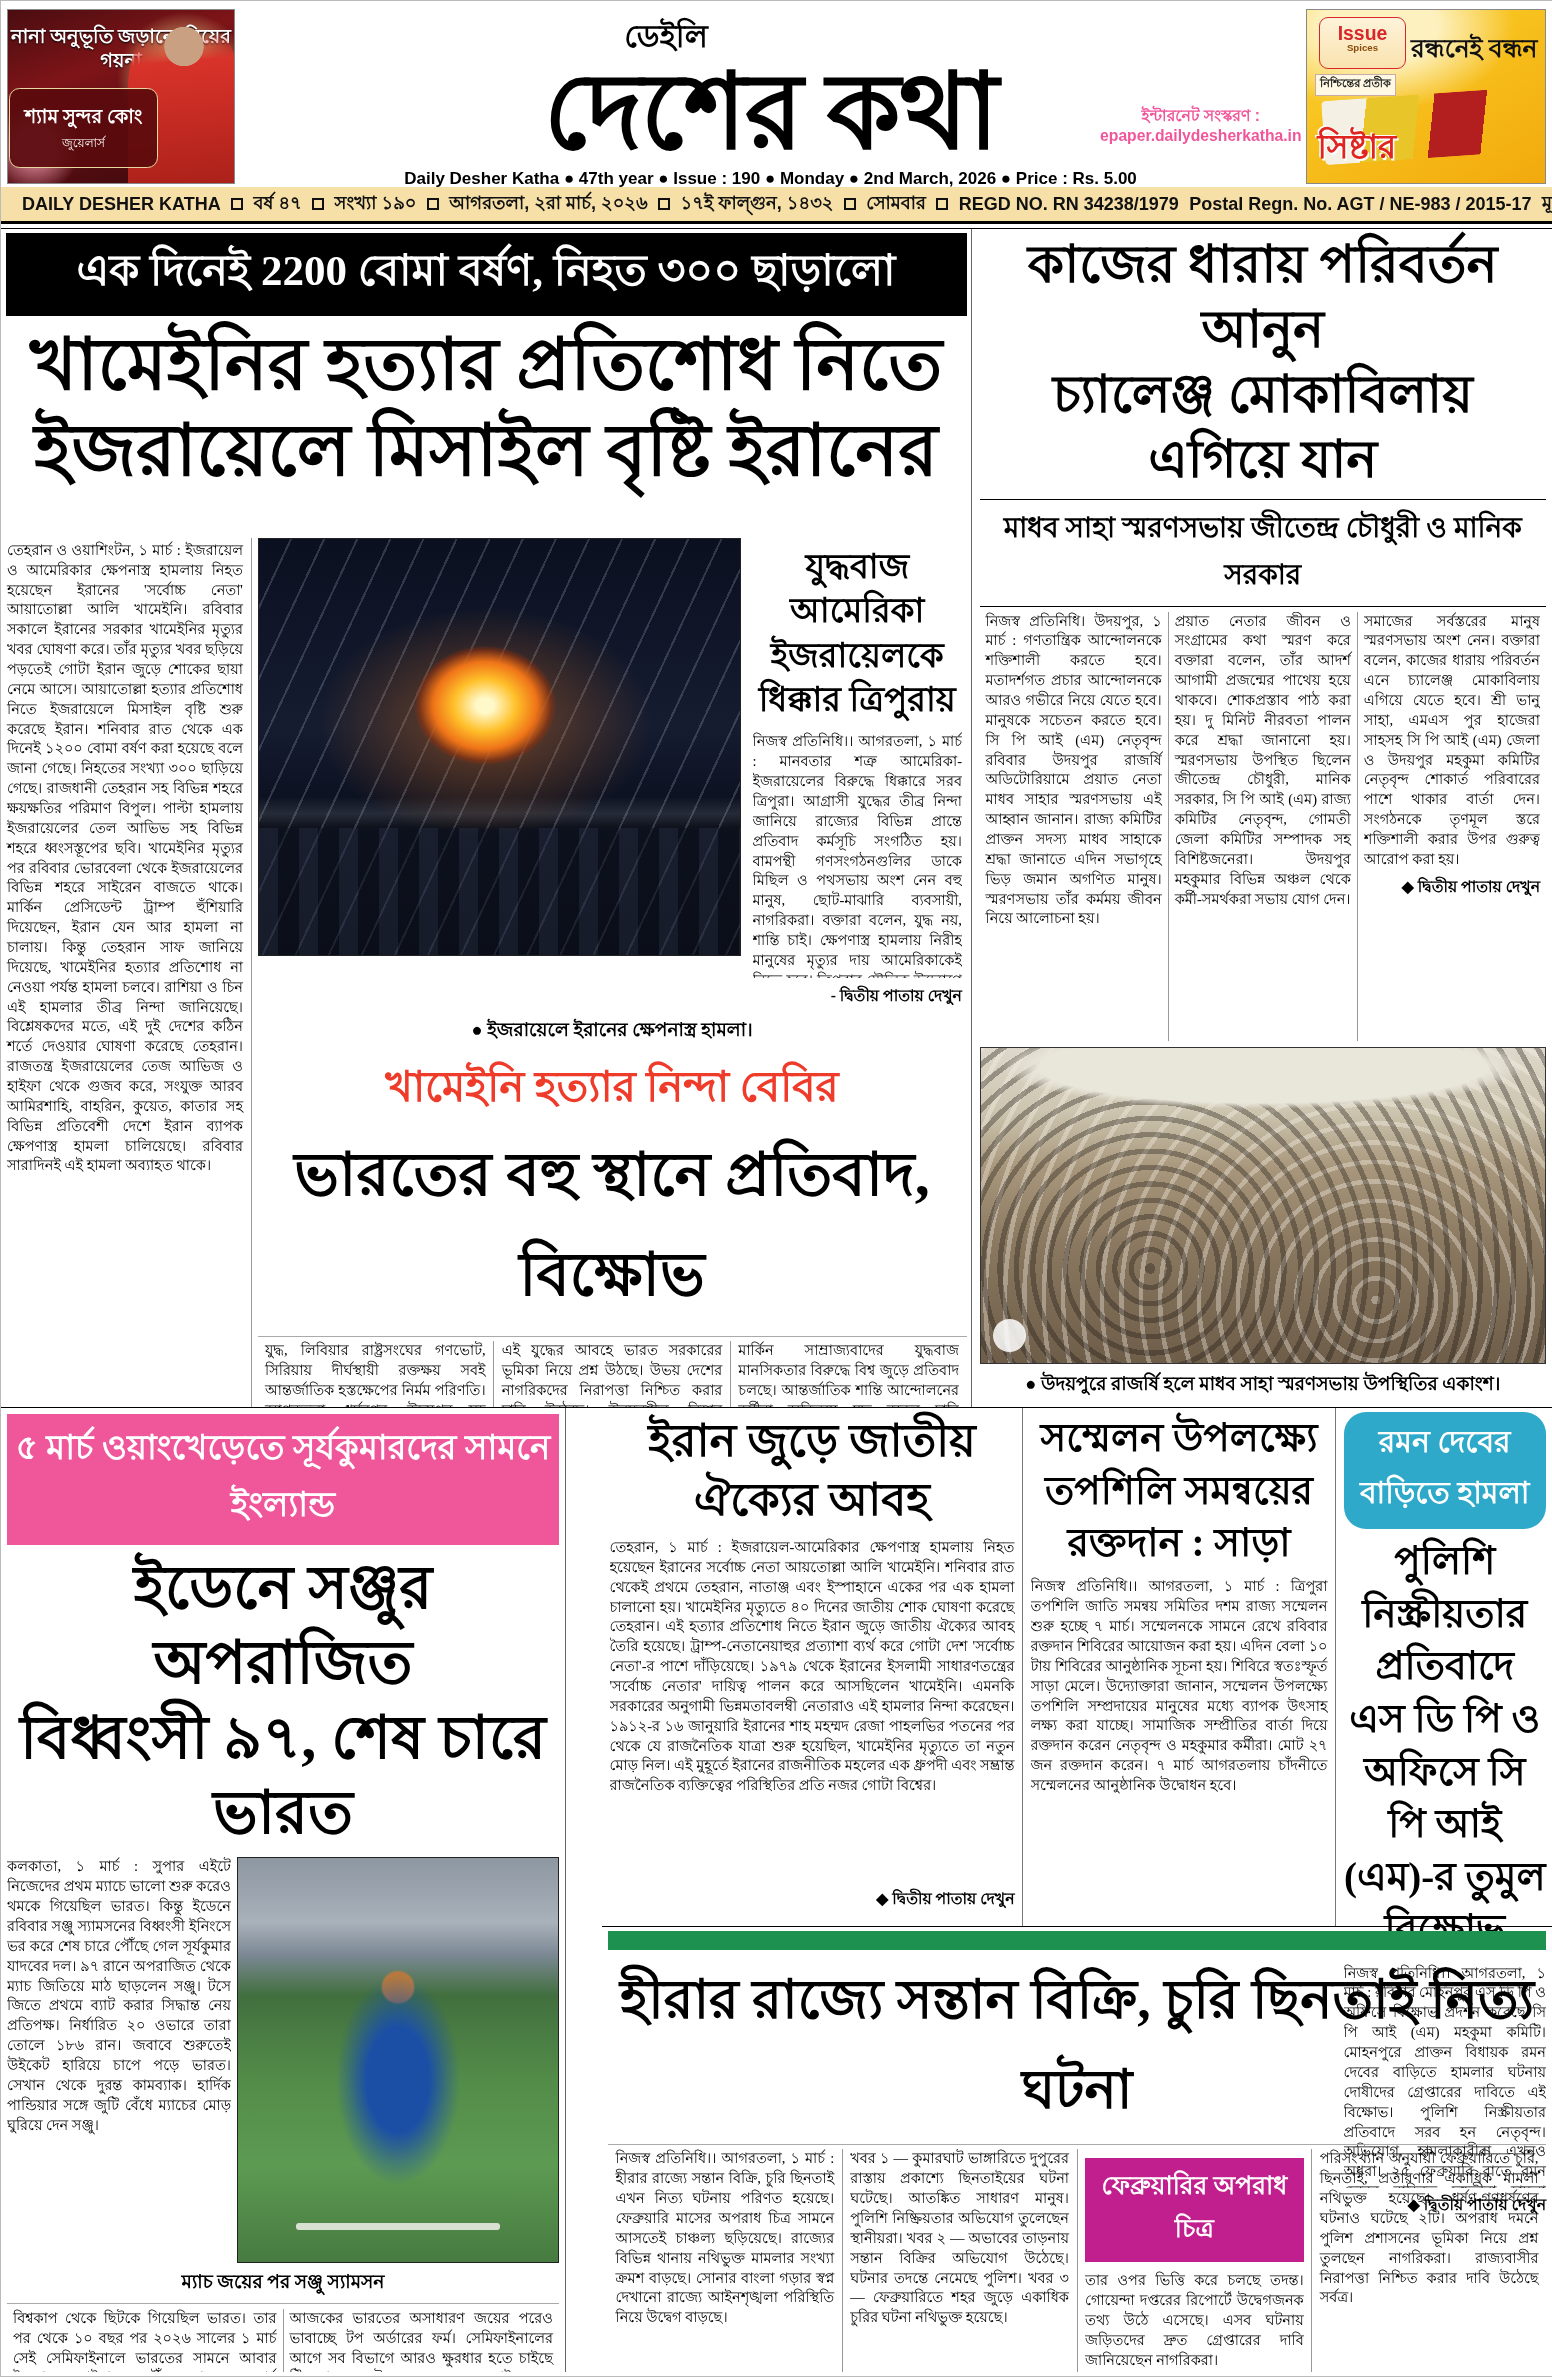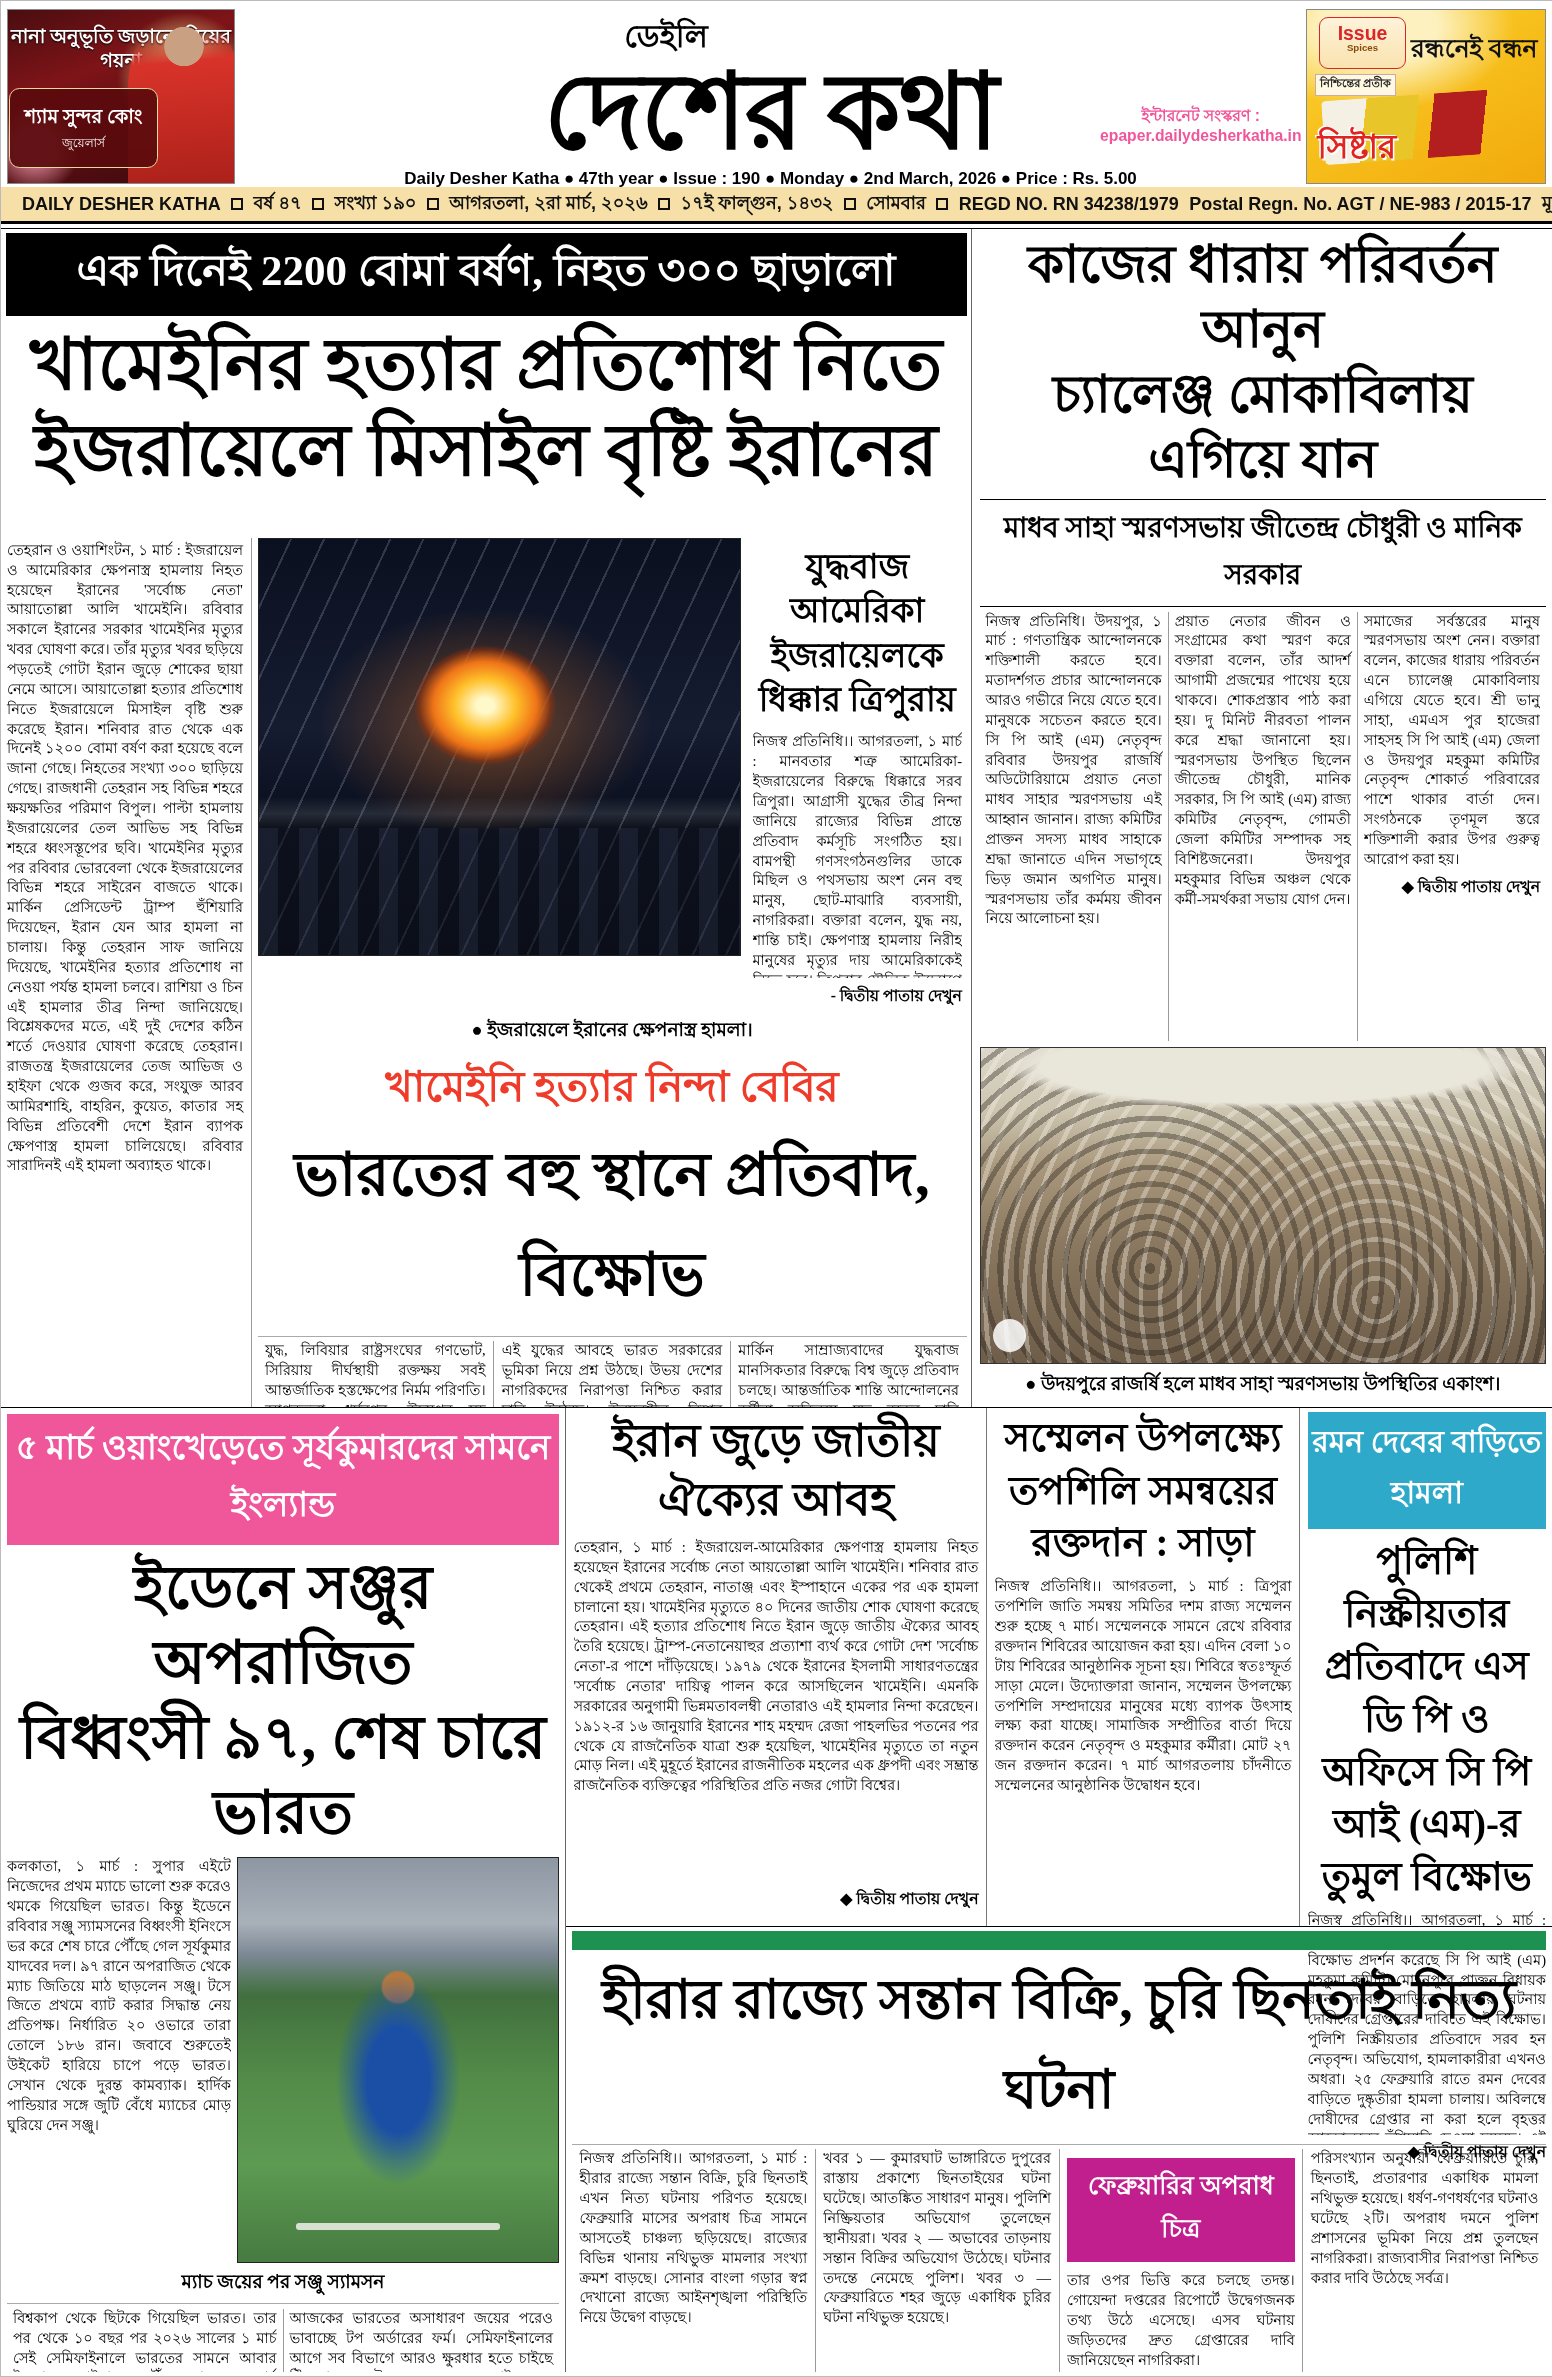--- a/index.html
+++ b/index.html
@@ -77,21 +77,21 @@
   .mr-cols > div { flex:1; padding:0 6px; border-right:0.7px solid #999; }
   .mr-cols > div:last-child { border-right:none; }
   .crowd-photo { height:351px; border:1.5px solid #333; margin-top:6px; position:relative; background:
       radial-gradient(ellipse 373px 60px at 50% 6%, #e9e6da 0 60%, transparent 70%),
       repeating-radial-gradient(circle at 30% 70%, rgba(30,25,20,.35) 0 5.2px, transparent 5.2px 16.4px),
       repeating-radial-gradient(circle at 70% 80%, rgba(250,245,235,.35) 0 4.5px, transparent 4.5px 19.4px),
       linear-gradient(180deg, #ddd8ca 0%, #cdc5b0 20%, #a8977c 38%, #8a7860 62%, #6e5d49 100%); }
   .crowd-photo .wm { position:absolute; left:12px; bottom:10.4px; width:33px; height:33px; border-radius:50%; background:rgba(255,255,255,.85); }
 
   
-  .bottom { display:flex; height:965px; border-top:1.5px solid #000; }
+  .bottom { display:flex; height:965px; border-top:1.5px solid #000;gap:36px; }
   .sports { width:565px; border-right:1.5px solid #666; display:flex; flex-direction:column; padding:6px 6px 0 6px; }
   .pink-banner { background:#f0579b; color:#fff; font-weight:bold; font-size:34px; text-align:center; padding:7.5px 3px 10.4px; }
   .sports-head { text-align:center; font-weight:bold; font-size:60px; line-height:1.25; padding:6px 0; }
   .sports-mid { display:flex; gap:6px; }
   .sports-mid .txt { width:224px; }
   .sports-photo { flex:1; height:406px; border:0.7px solid #222; position:relative; background:
       radial-gradient(ellipse 89px 149px at 50% 55%, #1b4fa6 0 35%, rgba(27,79,166,.4) 55%, transparent 70%),
       radial-gradient(circle 25px at 50% 32%, #b5793f 0 60%, transparent 70%),
       linear-gradient(180deg, #8d97a2 0%, #a9b1ba 16%, #7b8894 24%, #416f3e 34%, #538c49 55%, #5d9a52 76%, #477b41 100%); }
   .sports-photo::after { content:""; position:absolute; left:18%; bottom:8%; width:64%; height:7.5px; background:rgba(240,240,235,.85); border-radius:3px; }
@@ -100,21 +100,21 @@
   .sports-cols > div { flex:1; padding:0 6px; border-right:0.7px solid #999; }
   .sports-cols > div:last-child { border-right:none; }
 
   .right-bottom { flex:1; display:flex; flex-direction:column; }
   .mid-row { display:flex; height:518px; }
   .iran { width:421px; border-right:0.7px solid #777; padding:4.5px 7.5px 0 7.5px; }
   .iran-head { text-align:center; font-weight:bold; font-size:45px; line-height:1.3; padding-bottom:9px; }
   .blood { width:313px; border-right:0.7px solid #777; padding:4.5px 7.5px 0 7.5px; }
   .blood-head { text-align:center; font-weight:bold; font-size:39px; line-height:1.35; padding-bottom:7.5px; }
   .protest { flex:1; padding:4.5px 6px 0 7.5px; }
-  .teal-banner { background:#2fa9c9; color:#fff; font-weight:bold; font-size:30px; text-align:center; padding:6px 1.5px 9px; }
+  .teal-banner { background:#2fa9c9; color:#fff; font-weight:bold; font-size:30px; text-align:center; padding:6px 1.5px 9px;border-radius:22px; }
   .protest-head { text-align:center; font-weight:bold; font-size:39px; line-height:1.35; padding:6px 0 7.5px; }
 
   .crime { flex:1; border-top:1.5px solid #000; padding:0 6px; display:flex; flex-direction:column; }
   .green-bar { height:19.4px; background:#1d9150; margin-top:4.5px; }
   .crime-head { text-align:center; font-weight:bold; font-size:54px; padding:7.5px 0 6px; }
   .crime-cols { display:flex; flex:1; overflow:hidden; border-top:0.7px solid #aaa; padding-top:4.5px; }
   .crime-cols > div { flex:1; padding:0 7.5px; border-right:0.7px solid #999; }
   .crime-cols > div:last-child { border-right:none; }
   .magenta-box { background:#c21f8e; color:#fff; font-weight:bold; font-size:25px; text-align:center; padding:7.5px 3px 10.4px; margin:9px 0; }
 </style>

